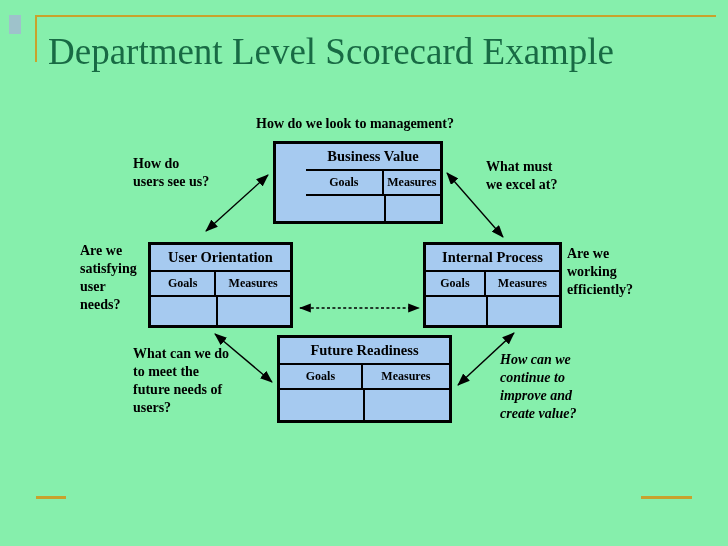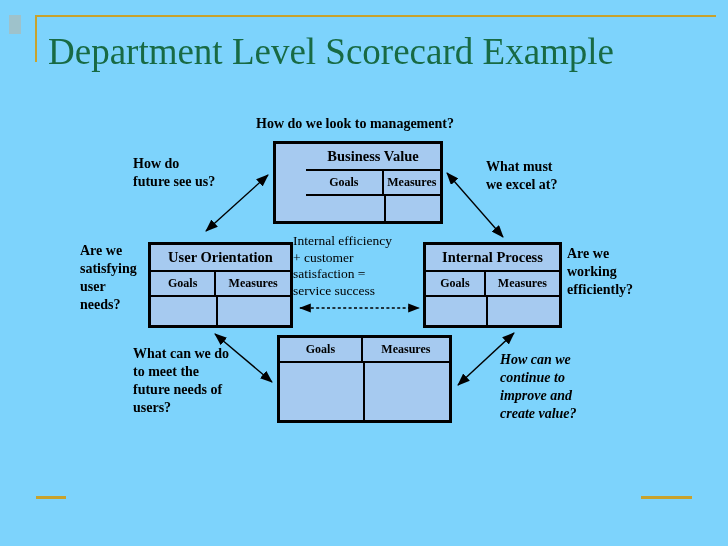--- a/index.html
+++ b/index.html
@@ -1,17 +1,17 @@
 <!DOCTYPE html>
 <html style="--title-green: #186A44; --gold: #C8A22C; --box-fill: #A6CAF0; --box-border: #000000; --teal-accent: #9EC2CB; --arrow: #000000;"><head>
 <meta charset="utf-8">
 <style>
   html,body{margin:0;padding:0;background:#fff;}
   .slide{
-    position:relative;width:728px;height:546px;background:#7dd3fc;overflow:hidden;
+    position:relative;width:728px;height:546px;background:#86efac;overflow:hidden;
     font-family:"Liberation Serif","DejaVu Serif",serif;color:#000;
   }
   
   .gold-h{position:absolute;left:35px;top:15px;width:681px;height:2px;background:var(--gold,#C8A22C);}
   .gold-v{position:absolute;left:35px;top:15px;width:2px;height:47px;background:var(--gold,#C8A22C);}
   .teal-accent{position:absolute;left:9px;top:15px;width:12px;height:19px;background:var(--teal-accent,#9EC2CB);}
   .gold-dash{position:absolute;top:496px;height:3px;background:var(--gold,#C8A22C);}
   .gold-dash.left{left:36px;width:30px;}
   .gold-dash.right{left:641px;width:51px;}
 
@@ -62,31 +62,27 @@
   <div class="teal-accent"></div>
   <div class="gold-h"></div>
   <div class="gold-v"></div>
   <div class="gold-dash left"></div>
   <div class="gold-dash right"></div>
 
   <h1 class="title">Department Level Scorecard Example</h1>
 
   <div class="label lbl-management">How do we look to management?</div>
   <div class="label lbl-users-see">How do
-future see us?</div>
+users see us?</div>
   <div class="label lbl-excel">What must
 we excel at?</div>
   <div class="label lbl-satisfying">Are we
 satisfying
 user
 needs?</div>
-  <div class="label lbl-efficiency">Internal efficiency
-+ customer
-satisfaction =
-service success</div>
   <div class="label lbl-working">Are we
 working
 efficiently?</div>
   <div class="label lbl-future-needs">What can we do
 to meet the
 future needs of
 users?</div>
   <div class="label lbl-improve">How can we
 continue to
 improve and
@@ -122,20 +118,21 @@
       <div class="cell c1">Goals</div>
       <div class="cell c2">Measures</div>
     </div>
     <div class="sc-body">
       <div class="cell c1"></div>
       <div class="cell c2"></div>
     </div>
   </div>
 
   <div class="scorecard" id="box-fr">
+    <div class="sc-header">Future Readiness</div>
     <div class="sc-cols">
       <div class="cell c1">Goals</div>
       <div class="cell c2">Measures</div>
     </div>
     <div class="sc-body">
       <div class="cell c1"></div>
       <div class="cell c2"></div>
     </div>
   </div>
 

